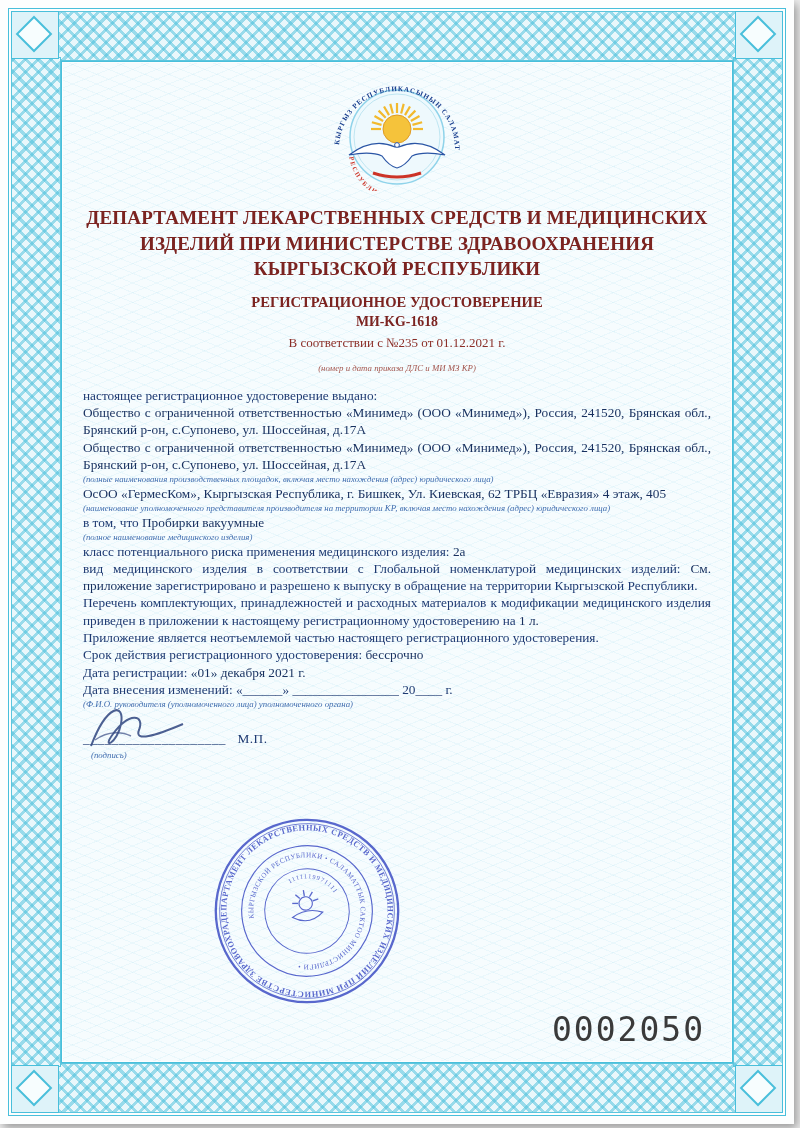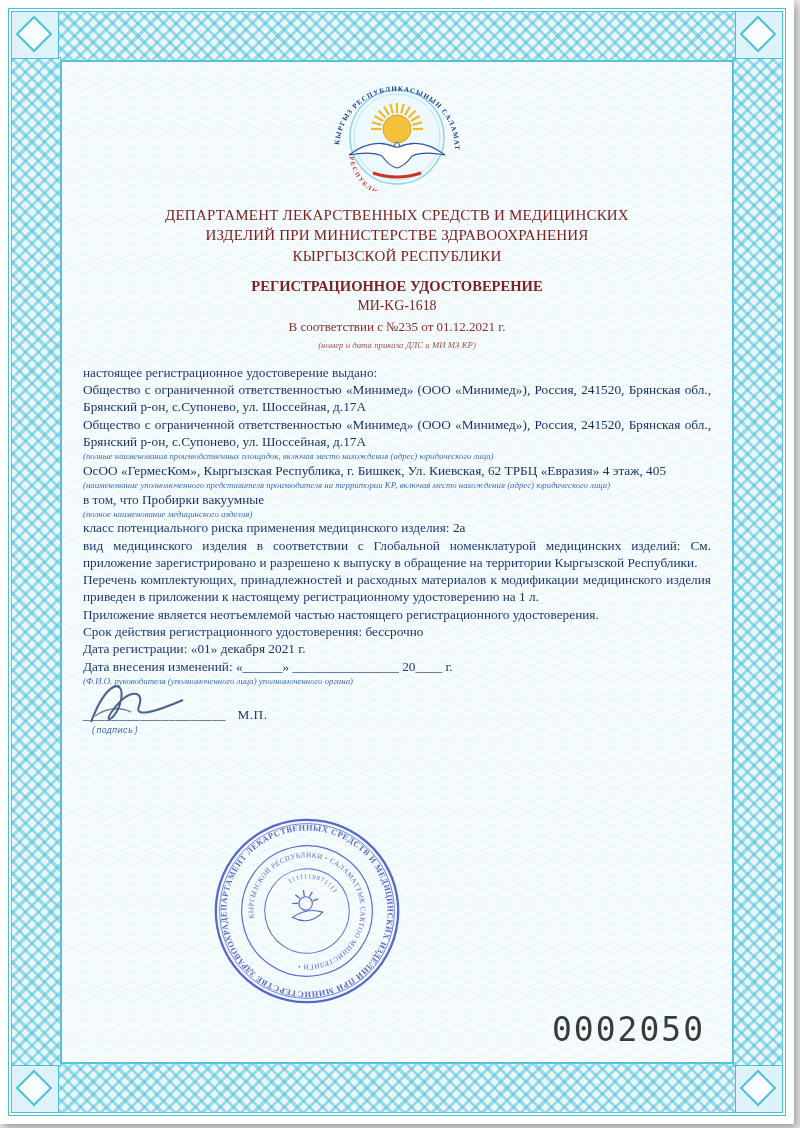--- a/index.html
+++ b/index.html
@@ -21,34 +21,34 @@
   .corner.tl{top:11px;left:11px;} .corner.tr{top:11px;right:11px;}
   .corner.bl{bottom:11px;left:11px;} .corner.br{bottom:11px;right:11px;}
   
   .content{position:absolute;left:63px;right:63px;top:63px;bottom:63px;
     background-color:#f6fcfe;
     background-image:
       repeating-linear-gradient(22deg, rgba(110,200,228,.09) 0 1px, rgba(0,0,0,0) 1px 9px),
       repeating-linear-gradient(-22deg, rgba(110,200,228,.09) 0 1px, rgba(0,0,0,0) 1px 9px);
     padding:14px 20px 10px 20px;box-sizing:border-box;}
   .emblem-wrap{text-align:center;margin-top:8px;}
-  .hdr{margin-top:10px;text-align:center;font-weight:normal;font-size:15px;line-height:1.35;color:#7b2320;letter-spacing:.2px;}
+  .hdr{margin-top:10px;text-align:center;font-weight:bold;font-size:19px;line-height:1.35;color:#7b2320;letter-spacing:.2px;}
   .title-main{margin-top:12px;text-align:center;font-weight:bold;font-size:14.6px;color:#7b2320;}
-  .title-num{margin-top:3px;text-align:center;font-weight:normal;font-size:13.8px;color:#7b2320;}
+  .title-num{margin-top:3px;text-align:center;font-weight:bold;font-size:13.8px;color:#7b2320;}
   .title-basis{margin-top:5px;text-align:center;font-size:13px;color:#8a2d27;}
-  .title-cap{margin-top:5px;text-align:center;font-style:italic;font-size:8.8px;color:#a2544c;}
+  .title-cap{margin-top:12px;text-align:center;font-style:italic;font-size:8.8px;color:#a2544c;}
   .body{margin-top:14px;color:#1e3a72;font-size:13.3px;line-height:1.3;}
   .body p{margin:0;}
   .gap8{margin-top:8px;} .gap12{margin-top:12px;} .gap16{margin-top:16px;} .gap20{margin-top:20px;}
   .bold{font-weight:normal;color:#17305f;}
   .just{text-align:justify;}
   .cap{font-style:italic;font-size:8.8px;color:#3f6cae;line-height:1.2;margin-top:1px;}
   .sign-wrap{position:relative;margin-top:6px;width:320px;height:46px;}
   .sign-line{position:absolute;left:0;top:14px;font-size:13.3px;color:#1e3a72;letter-spacing:.5px;}
-  .sign-cap{position:absolute;left:8px;top:34px;font-style:italic;font-size:8.8px;color:#3f6cae;font-family:Liberation Mono, monospace;}
+  .sign-cap{position:absolute;left:8px;top:34px;font-style:italic;font-size:8.8px;color:#3f6cae;}
   .sig-svg{position:absolute;left:-4px;top:-26px;z-index:4;}
   .stamp{position:absolute;left:148px;top:752px;width:192px;height:192px;opacity:.78;z-index:3;pointer-events:none;mix-blend-mode:multiply;}
   .serial{position:absolute;right:26px;bottom:12px;font-family:"DejaVu Sans Mono", monospace;font-size:33px;letter-spacing:2px;color:#3a3a3a;}
 </style>
 </head>
 <body>
 
 <div class="page">
 
   <div class="edge-line"></div>

